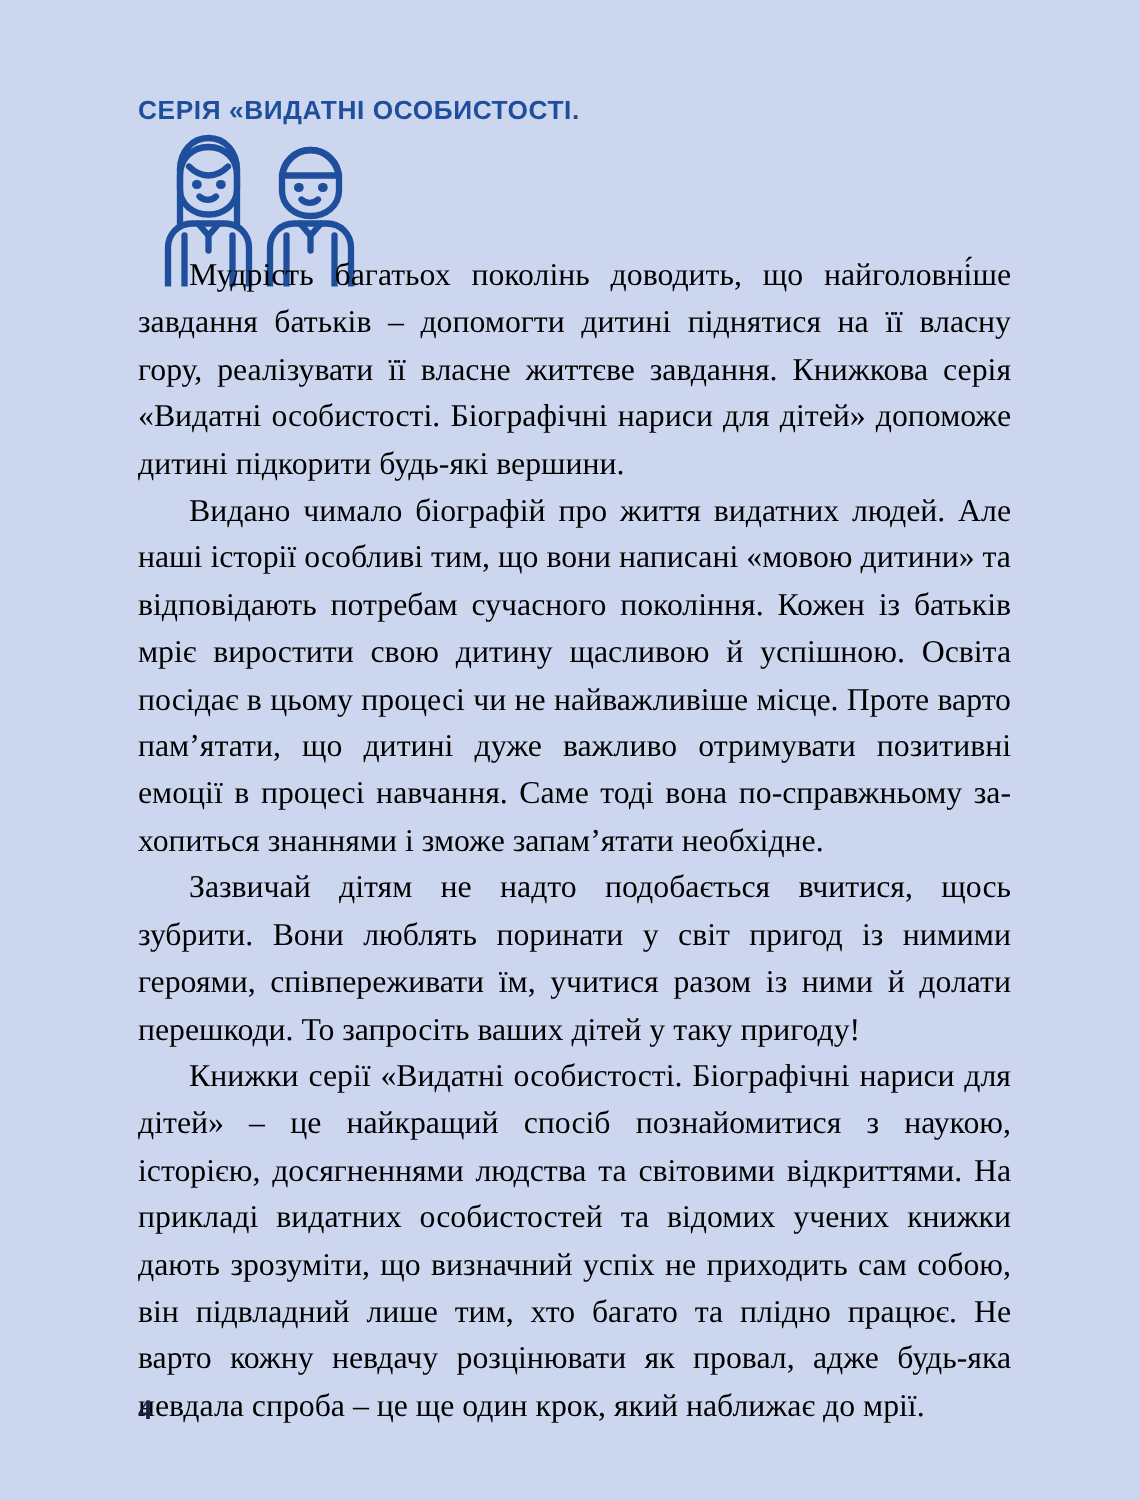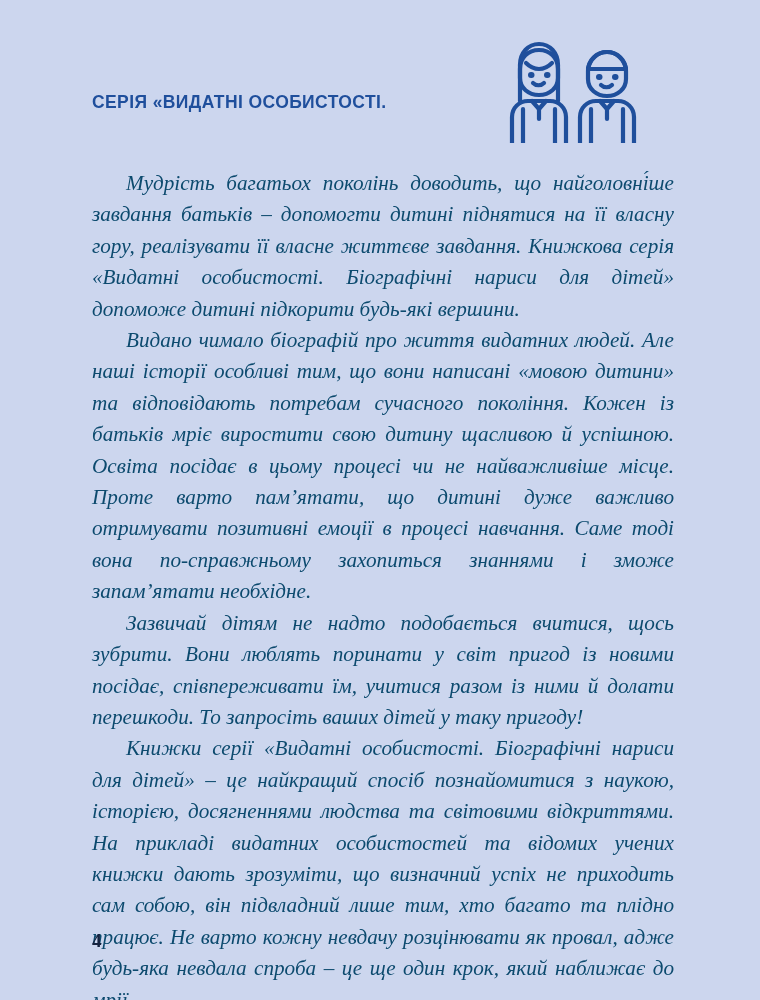--- a/index.html
+++ b/index.html
@@ -22,22 +22,23 @@
   }
 
   
   .header {
     position: absolute;
     left: 92px;
     top: 36px;
     right: 60px;
     height: 110px;
     display: flex;
-    align-items: center;
+    align-items: flex-start;
     justify-content: space-between;
+    flex-direction: column;
   }
   .series-title {
     font-family: "Liberation Sans", sans-serif;
     font-weight: bold;
     color: #1f4f9c;
     font-size: 17.5px;
     letter-spacing: 0.4px;
     line-height: 1.55;
     text-transform: uppercase;
     padding-top: 24px;
@@ -61,24 +62,23 @@
     top: 168px;
     width: 582px;
   }
   .content p {
     margin: 0;
     font-size: 21.2px;
     line-height: 31.4px;
     text-align: justify;
     text-indent: 34px;
     text-justify: inter-word;
-    color: #0c4a6e;
+    color: #000000;
     -webkit-hyphens: manual;
     hyphens: manual;
-    font-style: italic;
   }
 
   
   .folio {
     position: absolute;
     left: 92px;
     bottom: 48px;
     font-family: "Liberation Serif", serif;
     font-size: 19px;
     font-weight: bold;
@@ -136,19 +136,19 @@
           <path d="M99 104V70"></path>
           <path d="M131 104V70"></path>
         </g>
       </svg>
     </div>
   </div>
 
   <div class="content">
     <p>Мудрість багатьох поколінь доводить, що найголовні́ше завдання батьків – допомогти дитині піднятися на її власну гору, реалізувати її власне життєве завдан­ня. Книжкова серія «Видатні особистості. Біографічні нариси для дітей» допоможе дитині підкорити будь-які вершини.</p>
     <p>Видано чимало біографій про життя видатних лю­дей. Але наші історії особливі тим, що вони написані «мовою дитини» та відповідають потребам сучасного покоління. Кожен із батьків мріє виростити свою дити­ну щасливою й успішною. Освіта посідає в цьому про­цесі чи не найважливіше місце. Проте варто пам’ятати, що дитині дуже важливо отримувати позитивні емоції в процесі навчання. Саме тоді вона по-справжньому за­хопиться знаннями і зможе запам’ятати необхідне.</p>
-    <p>Зазвичай дітям не надто подобається вчитися, щось зубрити. Вони люблять поринати у світ пригод із нови­ми посідає, співпереживати їм, учитися разом із ними й долати перешкоди. То запросіть ваших дітей у таку пригоду!</p>
+    <p>Зазвичай дітям не надто подобається вчитися, щось зубрити. Вони люблять поринати у світ пригод із ними­ми героями, співпереживати їм, учитися разом із ними й долати перешкоди. То запросіть ваших дітей у таку пригоду!</p>
     <p>Книжки серії «Видатні особистості. Біографічні на­риси для дітей» – це найкращий спосіб познайомитися з наукою, історією, досягненнями людства та світовими відкриттями. На прикладі видатних особистостей та ві­домих учених книжки дають зрозуміти, що визначний успіх не приходить сам собою, він підвладний лише тим, хто багато та плідно працює. Не варто кожну не­вдачу розцінювати як провал, адже будь-яка невдала спроба – це ще один крок, який наближає до мрії.</p>
   </div>
 
   <div class="folio">4</div>
 
 </div>
 
 </body></html>

